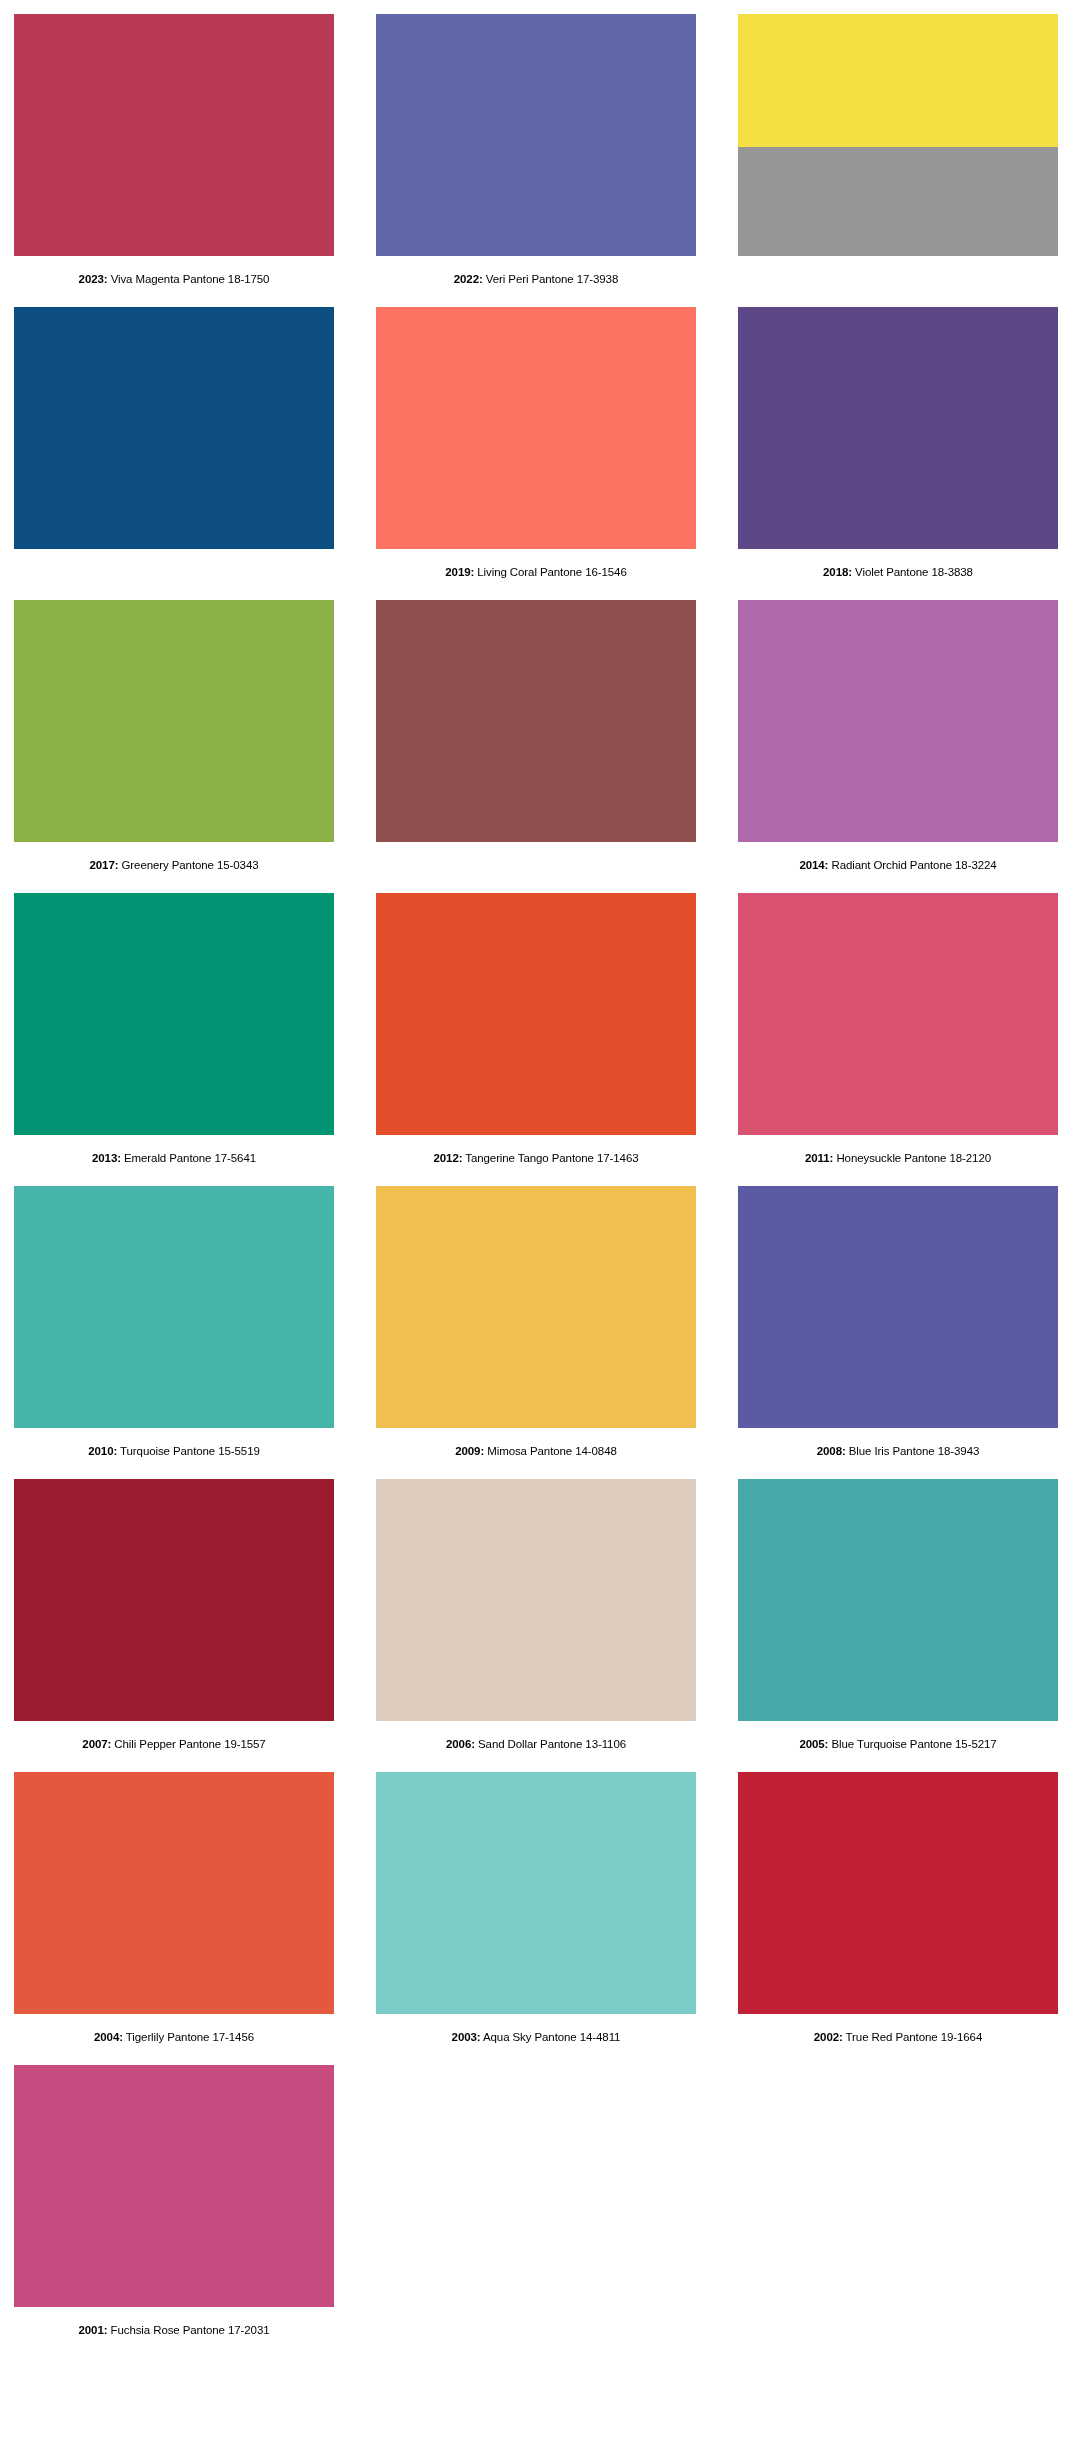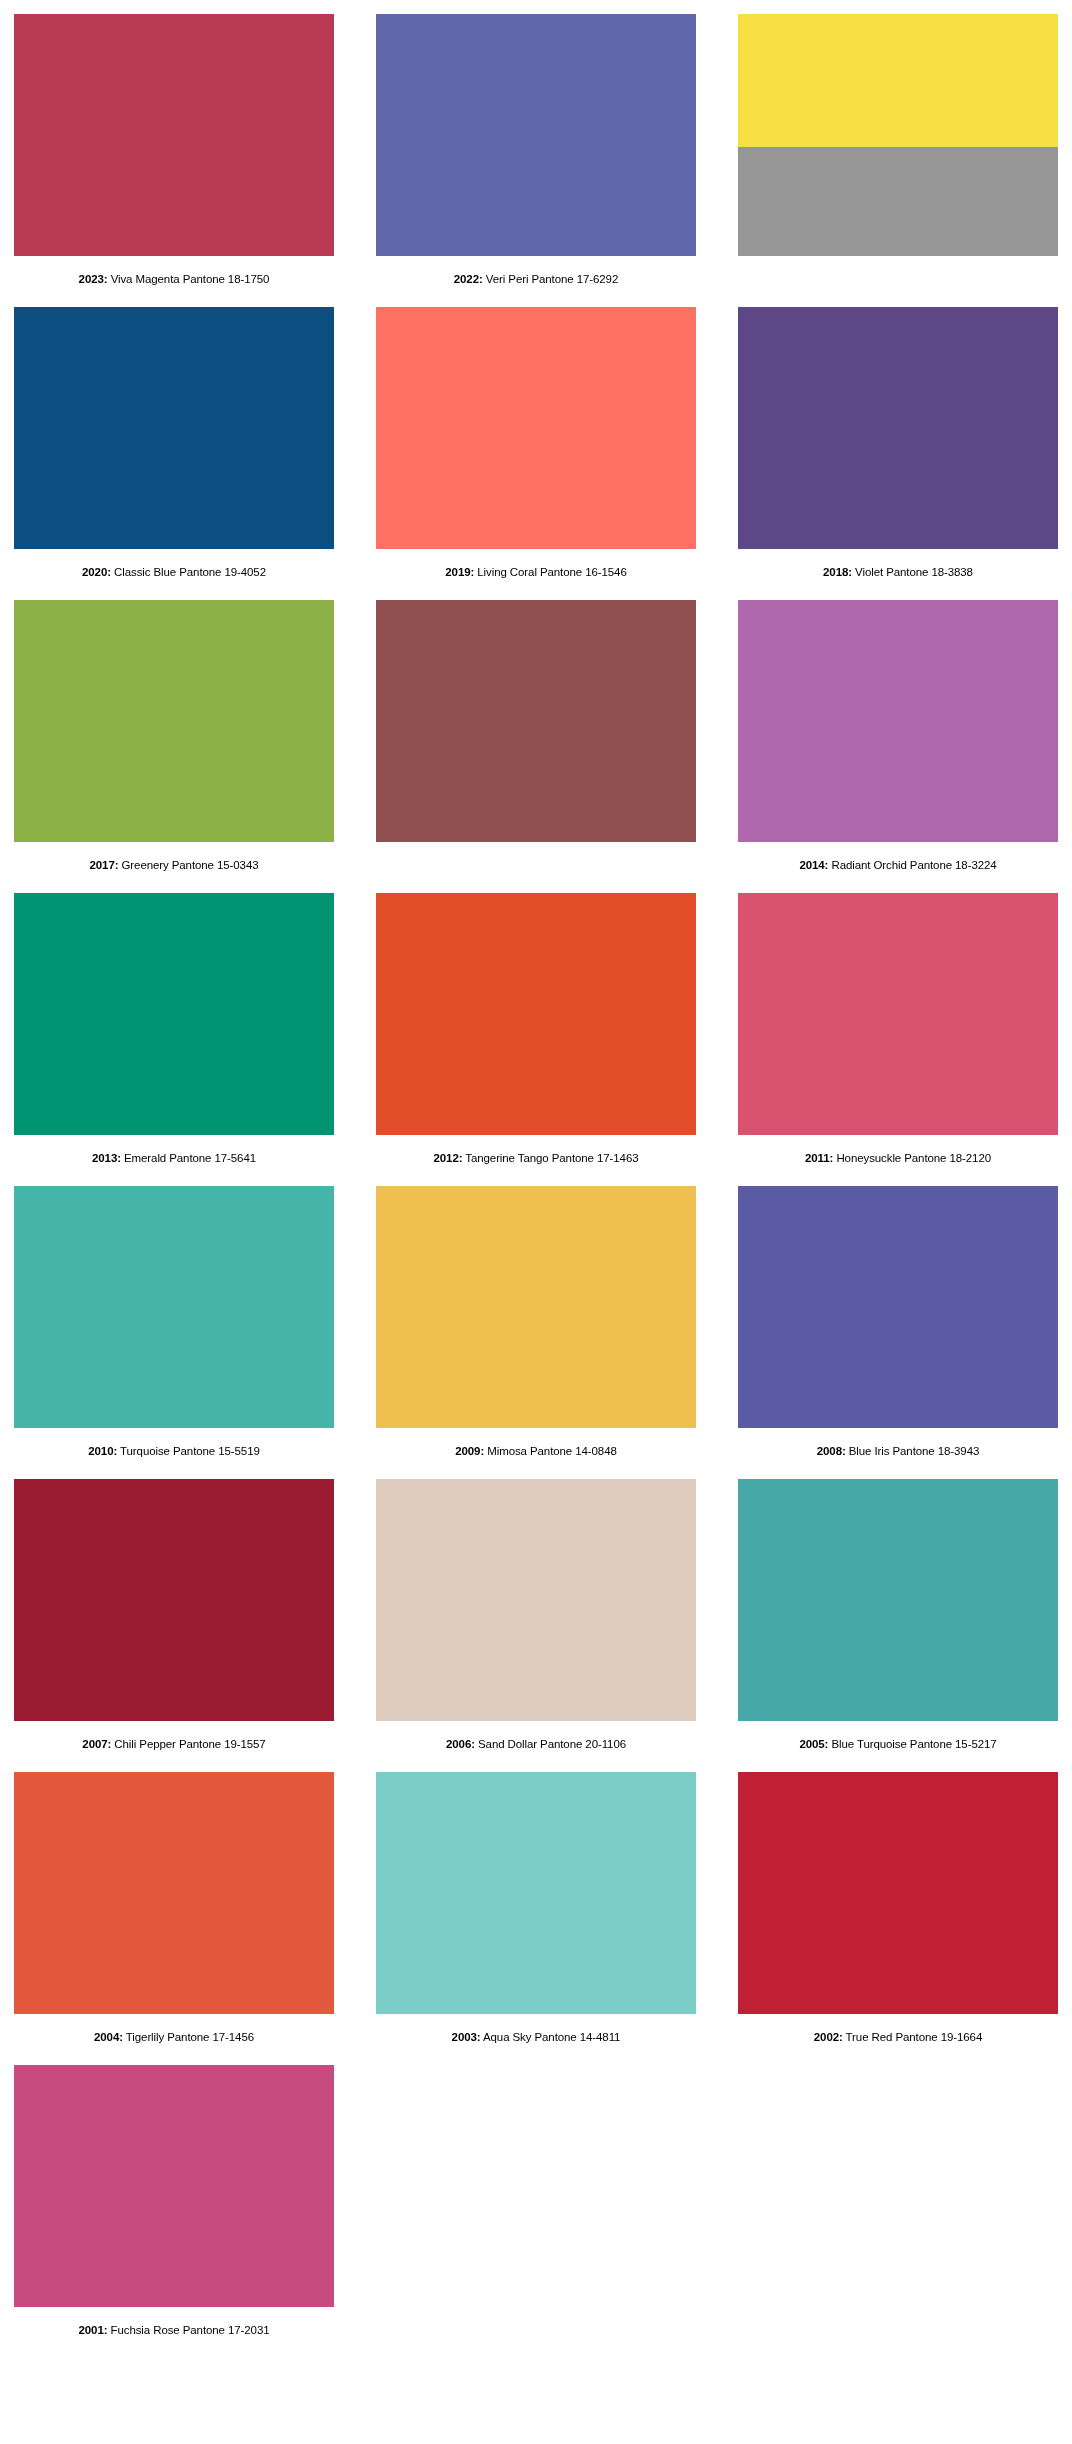--- a/index.html
+++ b/index.html
@@ -60,33 +60,32 @@
     <div class="cell">
       <div class="swatch">
         <div class="band" style="background: rgb(185, 58, 84); height: 100%;"></div>
       </div>
       <div class="caption"><span class="yr">2023:</span><span class="nm"> Viva Magenta Pantone 18-1750</span></div>
     </div>
     <div class="cell">
       <div class="swatch">
         <div class="band" style="background: rgb(97, 103, 171); height: 100%;"></div>
       </div>
-      <div class="caption"><span class="yr">2022:</span><span class="nm"> Veri Peri Pantone 17-6292</span></div>
+      <div class="caption"><span class="yr">2022:</span><span class="nm"> Veri Peri Pantone 17-3938</span></div>
     </div>
     <div class="cell">
       <div class="swatch">
         <div class="band" style="background: rgb(245, 223, 67); height: 55%;"></div>
         <div class="band" style="background: rgb(150, 150, 151); height: 45%;"></div>
       </div>
     </div>
     <div class="cell">
       <div class="swatch">
         <div class="band" style="background: rgb(13, 78, 128); height: 100%;"></div>
       </div>
-      <div class="caption"><span class="yr">2020:</span><span class="nm"> Classic Blue Pantone 19-4052</span></div>
     </div>
     <div class="cell">
       <div class="swatch">
         <div class="band" style="background: rgb(253, 114, 99); height: 100%;"></div>
       </div>
       <div class="caption"><span class="yr">2019:</span><span class="nm"> Living Coral Pantone 16-1546</span></div>
     </div>
     <div class="cell">
       <div class="swatch">
         <div class="band" style="background: rgb(93, 71, 134); height: 100%;"></div>
@@ -149,21 +148,21 @@
     <div class="cell">
       <div class="swatch">
         <div class="band" style="background: rgb(155, 27, 48); height: 100%;"></div>
       </div>
       <div class="caption"><span class="yr">2007:</span><span class="nm"> Chili Pepper Pantone 19-1557</span></div>
     </div>
     <div class="cell">
       <div class="swatch">
         <div class="band" style="background: rgb(222, 205, 190); height: 100%;"></div>
       </div>
-      <div class="caption"><span class="yr">2006:</span><span class="nm"> Sand Dollar Pantone 20-1106</span></div>
+      <div class="caption"><span class="yr">2006:</span><span class="nm"> Sand Dollar Pantone 13-1106</span></div>
     </div>
     <div class="cell">
       <div class="swatch">
         <div class="band" style="background: rgb(71, 169, 167); height: 100%;"></div>
       </div>
       <div class="caption"><span class="yr">2005:</span><span class="nm"> Blue Turquoise Pantone 15-5217</span></div>
     </div>
     <div class="cell">
       <div class="swatch">
         <div class="band" style="background: rgb(228, 89, 61); height: 100%;"></div>

